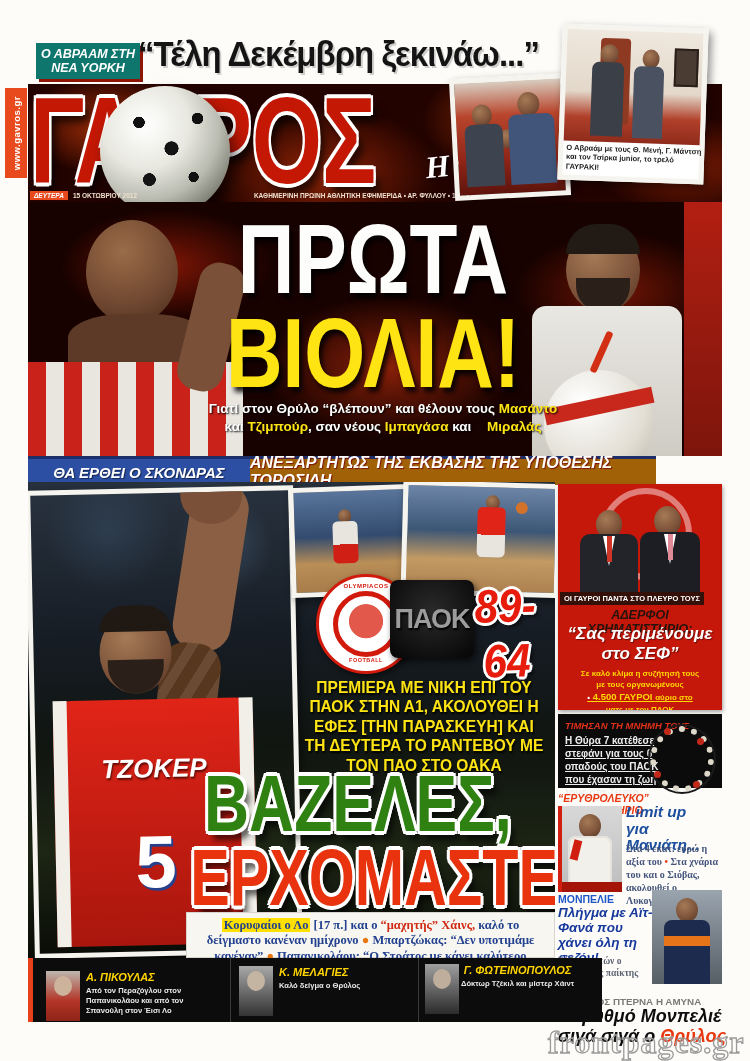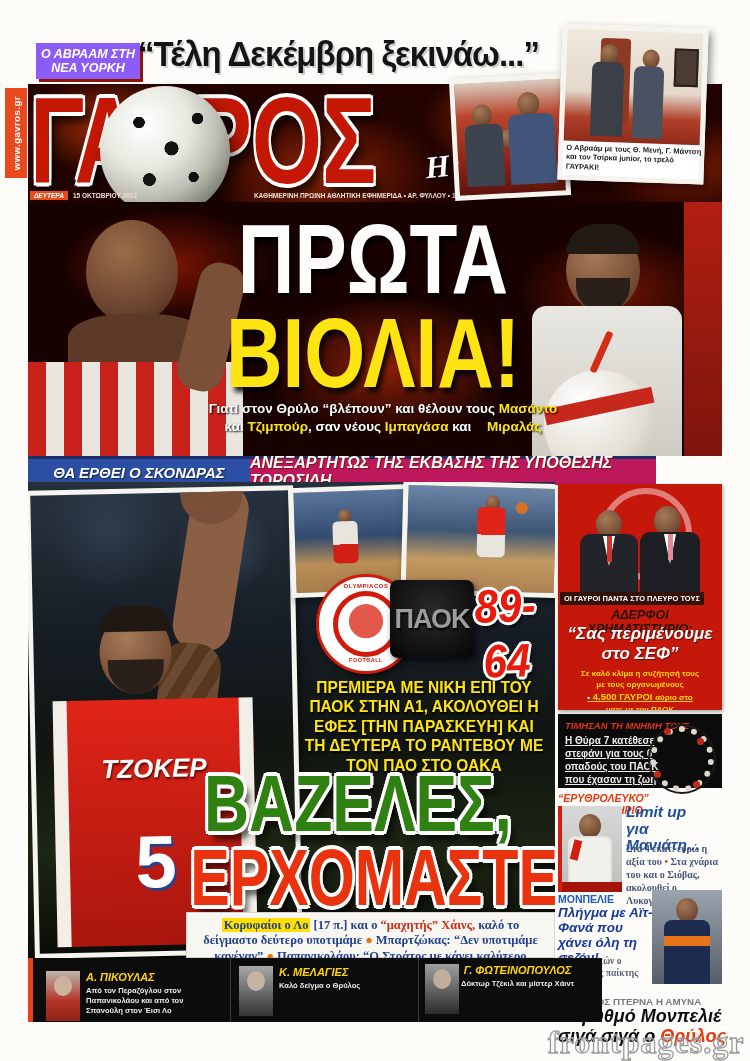--- a/index.html
+++ b/index.html
@@ -36,21 +36,21 @@
       box-shadow:6px 10px 16px rgba(0,0,0,.6);}
   .photoframe{border:5px solid #f6f4ee;box-shadow:3px 4px 8px rgba(0,0,0,.45);}
   .head{border-radius:50%;background:radial-gradient(circle at 38% 32%, #a57a57, #7a5138 60%, #4c3021);}
   .serif{font-family:"Liberation Serif",serif;}
 </style>
 </head>
 <body>
 
 <div id="page">
 
-  <div class="abs" style="left:36px;top:43px;width:104px;height:36px;background:#8b5cf6;box-shadow:3px 3px 0 #8f1506;
+  <div class="abs" style="left:36px;top:43px;width:104px;height:36px;background:#0f766e;box-shadow:3px 3px 0 #8f1506;
               display:flex;flex-direction:column;justify-content:center;text-align:center;
               color:#fff;font-weight:800;font-style:italic;font-size:12.5px;line-height:1.15;">
     <span>Ο ΑΒΡΑΑΜ ΣΤΗ</span>
     <span>ΝΕΑ ΥΟΡΚΗ</span>
   </div>
   <div class="abs" style="left:138px;top:34px;width:410px;font-size:35px;font-weight:800;color:#141414;
               letter-spacing:-1px;transform:scaleX(.94);transform-origin:left;white-space:nowrap;
               text-shadow:2px 2px 0 rgba(0,0,0,.18);">“Τέλη Δεκέμβρη ξεκινάω...”</div>
 
   <div class="abs flames" style="left:28px;top:84px;width:694px;height:118px;"></div>
@@ -128,21 +128,21 @@
     <div class="abs" style="left:165px;top:198px;width:380px;text-align:center;font-size:13.5px;font-weight:700;
                 color:#fff;line-height:1.3;text-shadow:1px 1px 2px #000;">
       <span>Γιατί στον Θρύλο “βλέπουν” και θέλουν τους </span><span style="color:#ffe414;">Μασάντο</span><br>
       <span>και </span><span style="color:#ffe414;margin-top:24px;">Τζιμπούρ</span><span>, σαν νέους </span><span style="color:#ffe414;">Ιμπαγάσα</span><span> και </span><span style="color:#ffe414;margin-left:12px;">Μιραλάς</span>
     </div>
   </div>
 
   <div class="abs" style="left:28px;top:456px;width:628px;height:26px;display:flex;border-top:3px solid #1d2f6b;">
     <div style="width:222px;background:#2d4fa3;color:#fff;font-weight:800;font-style:italic;font-size:15px;
                 display:flex;align-items:center;justify-content:center;text-shadow:1px 1px 1px #13254f;">ΘΑ ΕΡΘΕΙ Ο ΣΚΟΝΔΡΑΣ</div>
-    <div style="flex:1;background:#be185d;color:#fff;font-weight:800;font-style:italic;font-size:16px;
+    <div style="flex:1;background:#a16207;color:#fff;font-weight:800;font-style:italic;font-size:16px;
                 display:flex;align-items:center;justify-content:center;text-shadow:1px 1px 1px #7c1505;">ΑΝΕΞΑΡΤΗΤΩΣ ΤΗΣ ΕΚΒΑΣΗΣ ΤΗΣ ΥΠΟΘΕΣΗΣ ΤΟΡΟΣΙΔΗ...</div>
   </div>
 
   <div class="abs arena" style="left:28px;top:482px;width:527px;height:476px;overflow:hidden;">
 
     <div class="abs photoframe arena" style="left:2px;top:6px;width:258px;height:458px;transform:rotate(-1.2deg);overflow:hidden;">
       <div class="abs" style="left:150px;top:-10px;width:58px;height:170px;background:#8a5f43;border-radius:26px;transform:rotate(10deg);"></div>
       <div class="abs" style="left:150px;top:-26px;width:62px;height:58px;background:#7a5138;border-radius:50%;"></div>
       <div class="abs" style="left:120px;top:150px;width:60px;height:150px;background:
            repeating-linear-gradient(115deg,#6b4a33 0 10px,#57381f 10px 22px);border-radius:24px;transform:rotate(8deg);"></div>
@@ -189,21 +189,21 @@
                 color:#ffe414;line-height:1.18;transform:scaleX(.94);text-shadow:1px 2px 2px #000;">ΠΡΕΜΙΕΡΑ ΜΕ ΝΙΚΗ ΕΠΙ ΤΟΥ ΠΑΟΚ ΣΤΗΝ Α1, ΑΚΟΛΟΥΘΕΙ Η ΕΦΕΣ [ΤΗΝ ΠΑΡΑΣΚΕΥΗ] ΚΑΙ ΤΗ ΔΕΥΤΕΡΑ ΤΟ ΡΑΝΤΕΒΟΥ ΜΕ ΤΟΝ ΠΑΟ ΣΤΟ ΟΑΚΑ</div>
 
     <div class="abs outline-w" style="left:120px;top:282px;width:420px;text-align:center;font-size:80px;line-height:1;font-weight:800;
                 color:#2f8112;transform:scaleX(.78);">ΒΑΖΕΛΕΣ,</div>
     <div class="abs outline-w" style="left:105px;top:356px;width:440px;text-align:center;font-size:80px;line-height:1;font-weight:800;
                 color:#e8330e;transform:scaleX(.74);">ΕΡΧΟΜΑΣΤΕ!</div>
 
     <div class="abs serif" style="left:158px;top:430px;width:369px;height:46px;background:#f7f6f1;border:1px solid #d8d5cc;
                 padding:5px 8px 0;box-sizing:border-box;text-align:center;font-weight:700;font-size:12.5px;
                 color:#23418e;line-height:1.22;">
-      <span style="background:#ffe000;padding:0 2px;">Κορυφαίοι ο Λο</span><span> [17 π.] και ο </span><span style="color:#d02a12;">“μαχητής” Χάινς,</span><span> καλό το δείγμα</span><span>στο δεύτερο υποτιμάμε </span><span style="color:#e8740e;">●</span><b> Μπαρτζώκας: </b><span>“Δεν υποτιμάμε κανέναν”</span>
+      <span style="background:#ffe000;padding:0 2px;">Κορυφαίοι ο Λο</span><span> [17 π.] και ο </span><span style="color:#d02a12;">“μαχητής” Χάινς,</span><span> καλό το δείγμα</span><span>στο κανέναν ημίχρονο </span><span style="color:#e8740e;">●</span><b> Μπαρτζώκας: </b><span>“Δεν υποτιμάμε κανέναν”</span>
       <span style="color:#e8740e;">●</span><b> Παπανικολάου: </b><span>“Ο Στράτος με κάνει καλύτερο παίκτη”</span>
     </div>
   </div>
 
   <div class="abs" style="left:558px;top:484px;width:164px;height:226px;background:#c6170b;box-shadow:1px 2px 4px rgba(0,0,0,.35);overflow:hidden;">
     <div class="abs" style="left:0;top:0;width:164px;height:118px;">
       <div class="abs" style="left:42px;top:4px;width:80px;height:80px;border-radius:50%;border:6px solid rgba(255,255,255,.45);"></div>
       <div class="abs head" style="left:38px;top:26px;width:26px;height:29px;"></div>
       <div class="abs" style="left:22px;top:50px;width:58px;height:68px;background:#23242a;border-radius:10px 10px 0 0;">
         <div class="abs" style="left:23px;top:2px;width:12px;height:30px;background:#fff;clip-path:polygon(0 0,100% 0,50% 100%);"></div>

